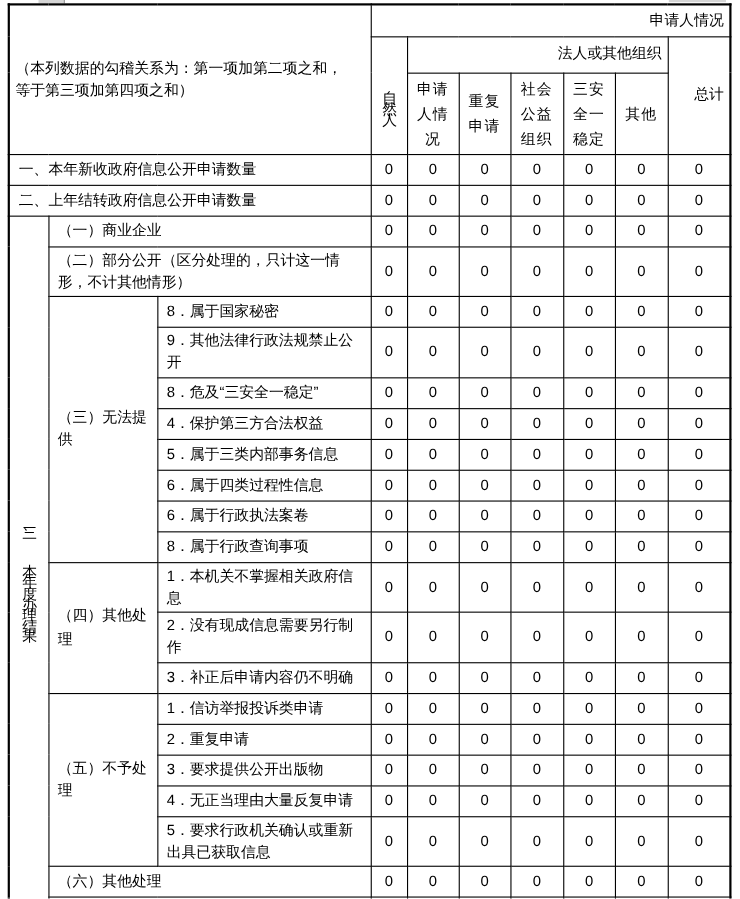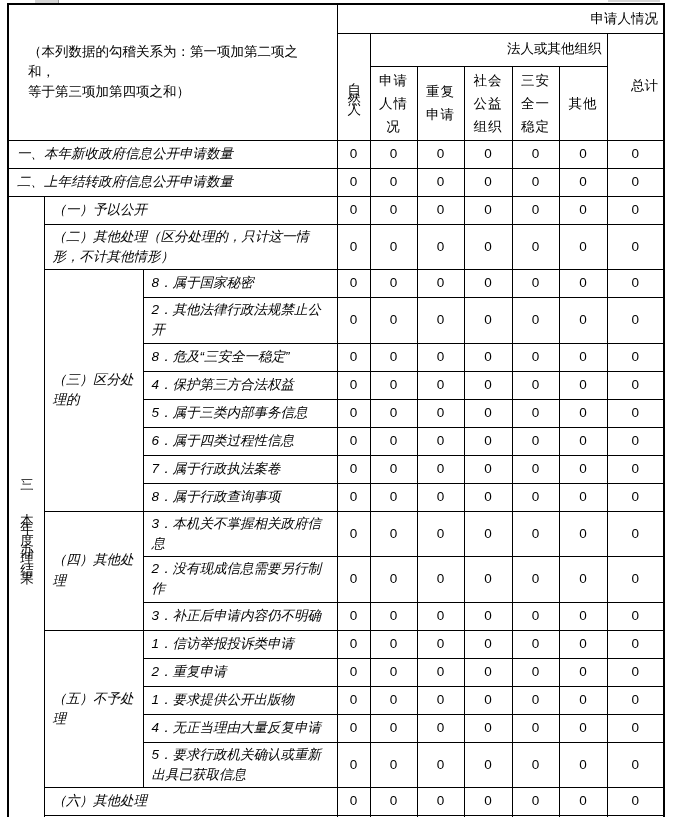--- a/index.html
+++ b/index.html
@@ -41,40 +41,40 @@
     vertical-align: middle;
     background: #fff;
     word-break: break-all;
   }
   thead tr.h1 { height: 29px; }
   thead tr.h2 { height: 33px; }
   thead tr.h3 { height: 72px; }
   tbody tr    { height: 28px; }
 
   td.center { text-align: right; }
-  td.note-cell { padding: 2px 19px; }
+  td.note-cell { padding: 2px 5px; }
   td.sub-col {
     text-align: center;
     padding: 2px 4px;
     letter-spacing: 1px;
     line-height: 23px;
   }
   td.vert-cell { padding: 2px 0; text-align: center; }
   .vtext {
     writing-mode: vertical-rl;
     text-orientation: upright;
     margin: 0 auto;
     letter-spacing: 10px;
     white-space: nowrap;
   }
   td.value-cell {
     text-align: center;
     padding: 2px 1px;
   }
-  td.label-cell { padding-left: 8px; font-style: italic; }
+  td.label-cell { padding-left: 8px; }
 </style>
 </head>
 <body>
 
 <div class="page">
   <div class="fragment fragment-left"></div>
   <div class="fragment fragment-right"></div>
 
   <table class="report">
     <colgroup>
@@ -130,52 +130,52 @@
           <td class="value-cell">0</td>
           <td class="value-cell">0</td>
           <td class="value-cell">0</td>
           <td class="value-cell">0</td>
           <td class="value-cell">0</td>
         </tr>
         <tr>
           <td rowspan="20" class="vert-cell">
             <div class="vtext">三、本年度办理结果</div>
           </td>
-          <td colspan="2" class="label-cell">（一）予以公开</td>
-          <td class="value-cell">0</td>
-          <td class="value-cell">0</td>
-          <td class="value-cell">0</td>
-          <td class="value-cell">0</td>
-          <td class="value-cell">0</td>
-          <td class="value-cell">0</td>
-          <td class="value-cell">0</td>
-        </tr>
-        <tr>
-          <td colspan="2" class="label-cell">（二）其他处理（区分处理的，只计这一情形，不计其他情形）</td>
-          <td class="value-cell">0</td>
-          <td class="value-cell">0</td>
-          <td class="value-cell">0</td>
-          <td class="value-cell">0</td>
-          <td class="value-cell">0</td>
-          <td class="value-cell">0</td>
-          <td class="value-cell">0</td>
-        </tr>
-        <tr>
-          <td rowspan="8" class="label-cell">（三）区分处理的</td>
+          <td colspan="2" class="label-cell">（一）商业企业</td>
+          <td class="value-cell">0</td>
+          <td class="value-cell">0</td>
+          <td class="value-cell">0</td>
+          <td class="value-cell">0</td>
+          <td class="value-cell">0</td>
+          <td class="value-cell">0</td>
+          <td class="value-cell">0</td>
+        </tr>
+        <tr>
+          <td colspan="2" class="label-cell">（二）部分公开（区分处理的，只计这一情形，不计其他情形）</td>
+          <td class="value-cell">0</td>
+          <td class="value-cell">0</td>
+          <td class="value-cell">0</td>
+          <td class="value-cell">0</td>
+          <td class="value-cell">0</td>
+          <td class="value-cell">0</td>
+          <td class="value-cell">0</td>
+        </tr>
+        <tr>
+          <td rowspan="8" class="label-cell">（三）无法提供</td>
           <td class="label-cell">8．属于国家秘密</td>
           <td class="value-cell">0</td>
           <td class="value-cell">0</td>
           <td class="value-cell">0</td>
           <td class="value-cell">0</td>
           <td class="value-cell">0</td>
           <td class="value-cell">0</td>
           <td class="value-cell">0</td>
         </tr>
         <tr>
-          <td class="label-cell">2．其他法律行政法规禁止公开</td>
+          <td class="label-cell">9．其他法律行政法规禁止公开</td>
           <td class="value-cell">0</td>
           <td class="value-cell">0</td>
           <td class="value-cell">0</td>
           <td class="value-cell">0</td>
           <td class="value-cell">0</td>
           <td class="value-cell">0</td>
           <td class="value-cell">0</td>
         </tr>
         <tr>
           <td class="label-cell">8．危及“三安全一稳定”</td>
@@ -211,42 +211,42 @@
           <td class="label-cell">6．属于四类过程性信息</td>
           <td class="value-cell">0</td>
           <td class="value-cell">0</td>
           <td class="value-cell">0</td>
           <td class="value-cell">0</td>
           <td class="value-cell">0</td>
           <td class="value-cell">0</td>
           <td class="value-cell">0</td>
         </tr>
         <tr>
-          <td class="label-cell">7．属于行政执法案卷</td>
+          <td class="label-cell">6．属于行政执法案卷</td>
           <td class="value-cell">0</td>
           <td class="value-cell">0</td>
           <td class="value-cell">0</td>
           <td class="value-cell">0</td>
           <td class="value-cell">0</td>
           <td class="value-cell">0</td>
           <td class="value-cell">0</td>
         </tr>
         <tr>
           <td class="label-cell">8．属于行政查询事项</td>
           <td class="value-cell">0</td>
           <td class="value-cell">0</td>
           <td class="value-cell">0</td>
           <td class="value-cell">0</td>
           <td class="value-cell">0</td>
           <td class="value-cell">0</td>
           <td class="value-cell">0</td>
         </tr>
         <tr>
           <td rowspan="3" class="label-cell">（四）其他处理</td>
-          <td class="label-cell">3．本机关不掌握相关政府信息</td>
+          <td class="label-cell">1．本机关不掌握相关政府信息</td>
           <td class="value-cell">0</td>
           <td class="value-cell">0</td>
           <td class="value-cell">0</td>
           <td class="value-cell">0</td>
           <td class="value-cell">0</td>
           <td class="value-cell">0</td>
           <td class="value-cell">0</td>
         </tr>
         <tr>
           <td class="label-cell">2．没有现成信息需要另行制作</td>
@@ -283,21 +283,21 @@
           <td class="label-cell">2．重复申请</td>
           <td class="value-cell">0</td>
           <td class="value-cell">0</td>
           <td class="value-cell">0</td>
           <td class="value-cell">0</td>
           <td class="value-cell">0</td>
           <td class="value-cell">0</td>
           <td class="value-cell">0</td>
         </tr>
         <tr>
-          <td class="label-cell">1．要求提供公开出版物</td>
+          <td class="label-cell">3．要求提供公开出版物</td>
           <td class="value-cell">0</td>
           <td class="value-cell">0</td>
           <td class="value-cell">0</td>
           <td class="value-cell">0</td>
           <td class="value-cell">0</td>
           <td class="value-cell">0</td>
           <td class="value-cell">0</td>
         </tr>
         <tr>
           <td class="label-cell">4．无正当理由大量反复申请</td>

